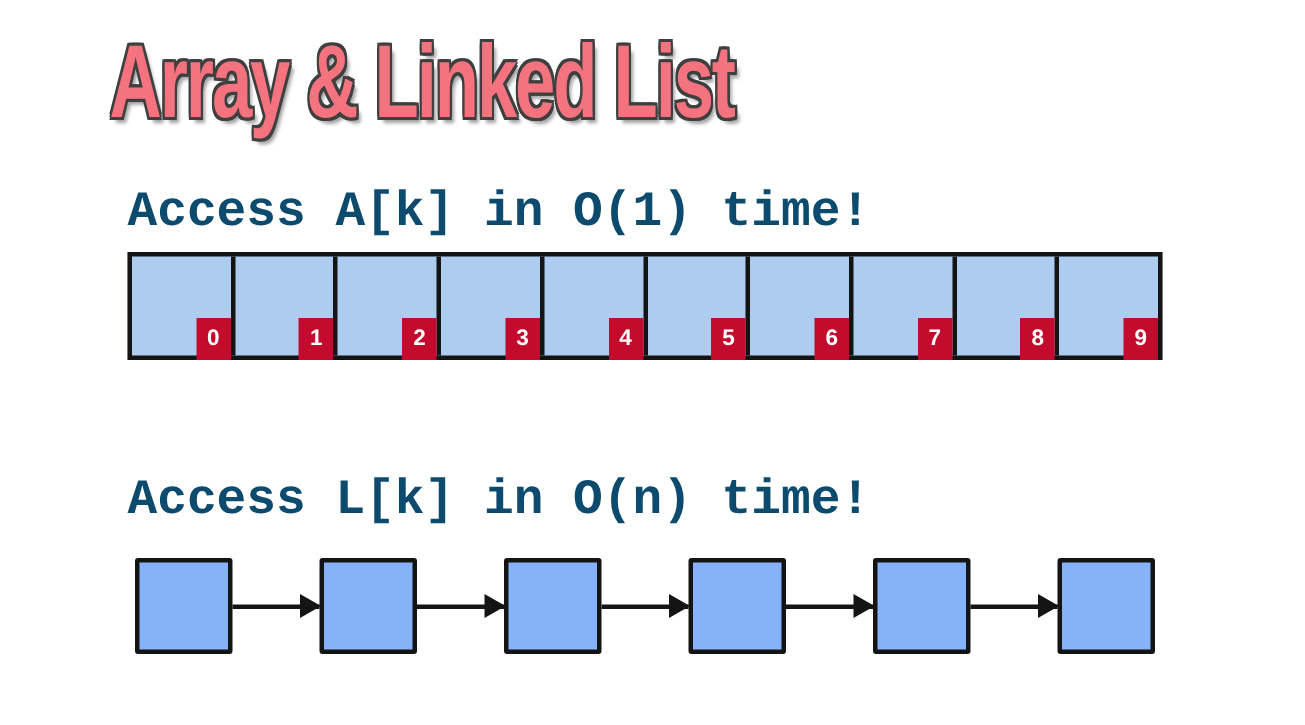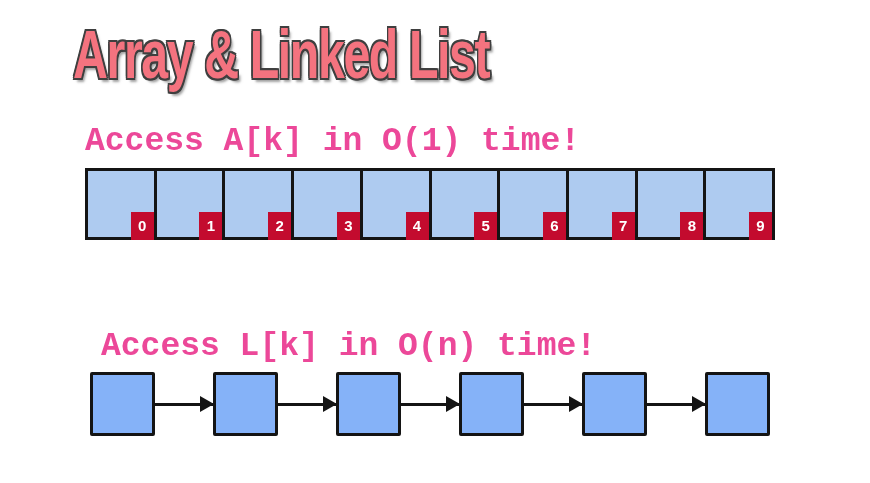--- a/index.html
+++ b/index.html
@@ -45,25 +45,25 @@
   }
 
   
   .caption {
     position: absolute;
     left: 85px;
     font-family: "Liberation Mono", "DejaVu Sans Mono", monospace;
     font-weight: bold;
     font-size: 33px;
     line-height: 1.0;
-    color: #ec4899;
+    color: #0c4a6e;
     white-space: pre;
   }
   .caption-array { top: 125px; }
-  .caption-list  { top: 330px; margin-left: 16px; }
+  .caption-list  { top: 317px; }
 
   
   .array {
     position: absolute;
     left: 85px;
     top: 168px;
     width: 690px;
     height: 72px;
     box-sizing: border-box;
     border: 3px solid var(--border-black, #141414);

